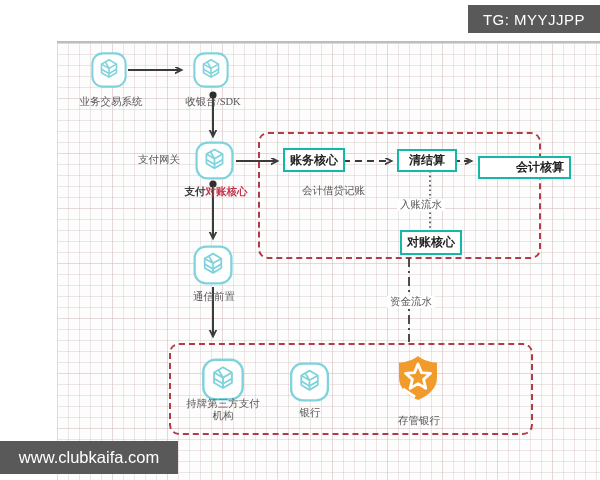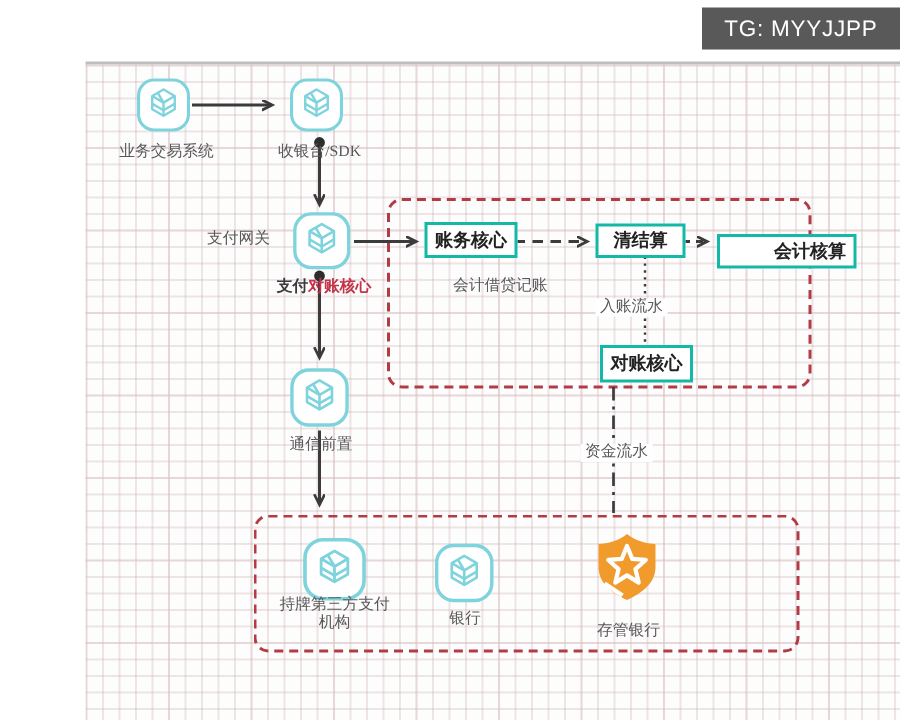--- a/index.html
+++ b/index.html
@@ -151,14 +151,15 @@
     <div>机构</div>
   </div>
   <div class="nlabel" style="left:310px;top:407px">银行</div>
   <div class="nlabel" style="left:419px;top:415px">存管银行</div>
 
   <div class="nlabel noshift" style="left:302px;top:185px">会计借贷记账</div>
   <div class="nlabel whitebg" style="left:421px;top:199px">入账流水</div>
   <div class="nlabel whitebg" style="left:411px;top:296px">资金流水</div>
 
   <div class="badge" id="tg-badge">TG: MYYJJPP</div>
+  <div class="badge" id="watermark-badge">www.clubkaifa.com</div>
 
 </div>
 
 </body></html>

